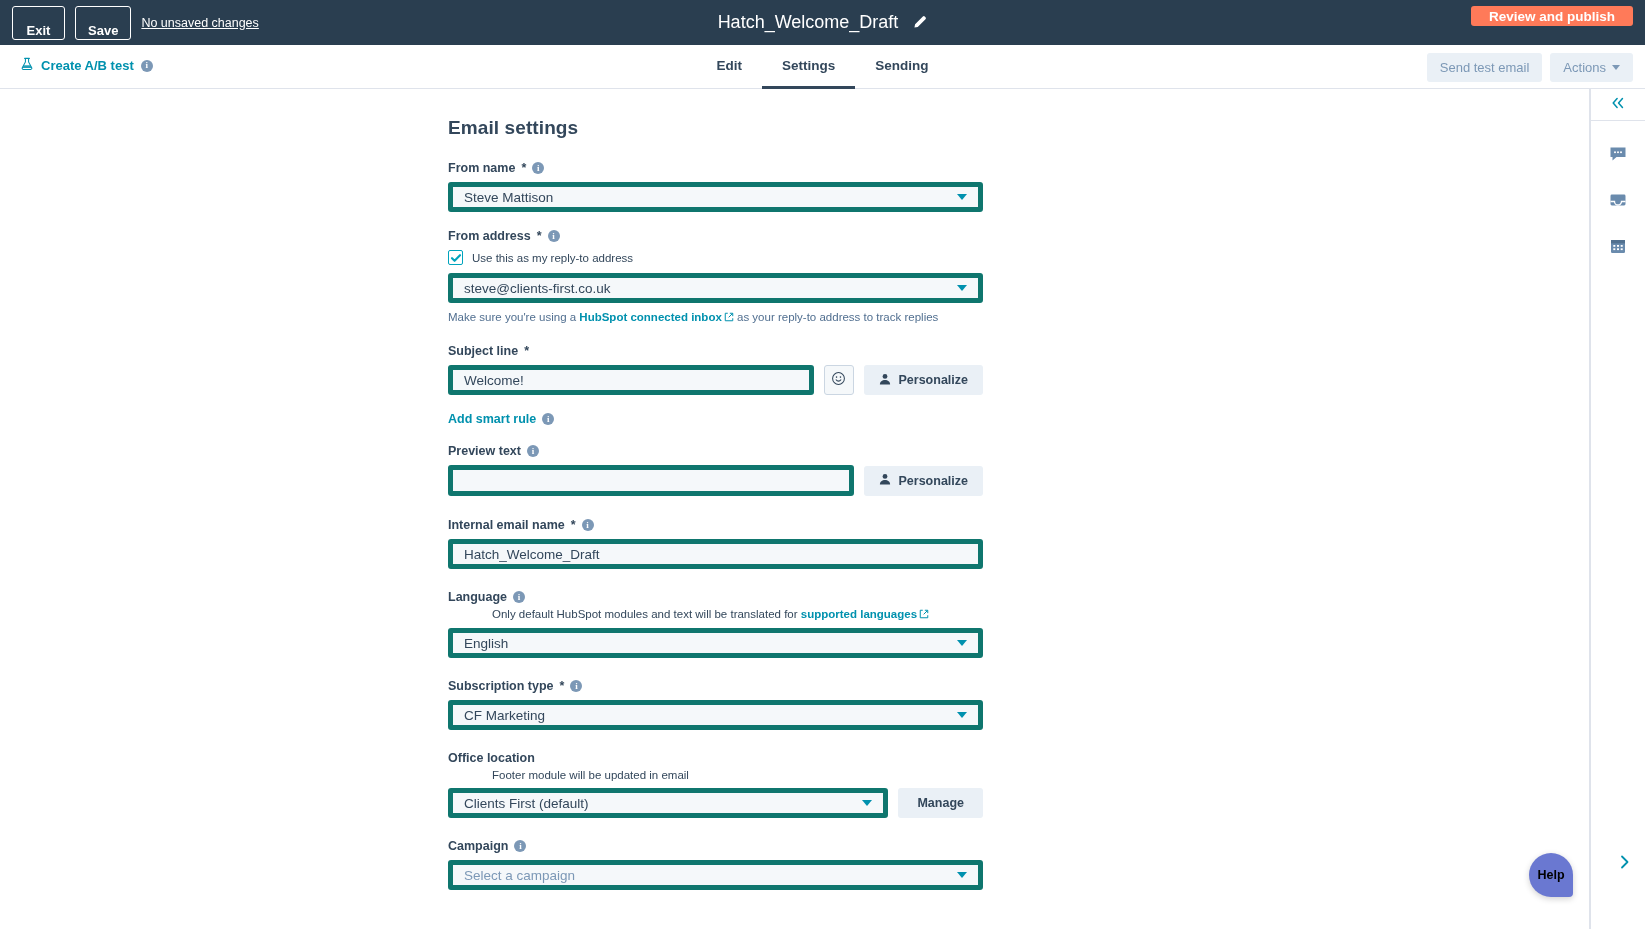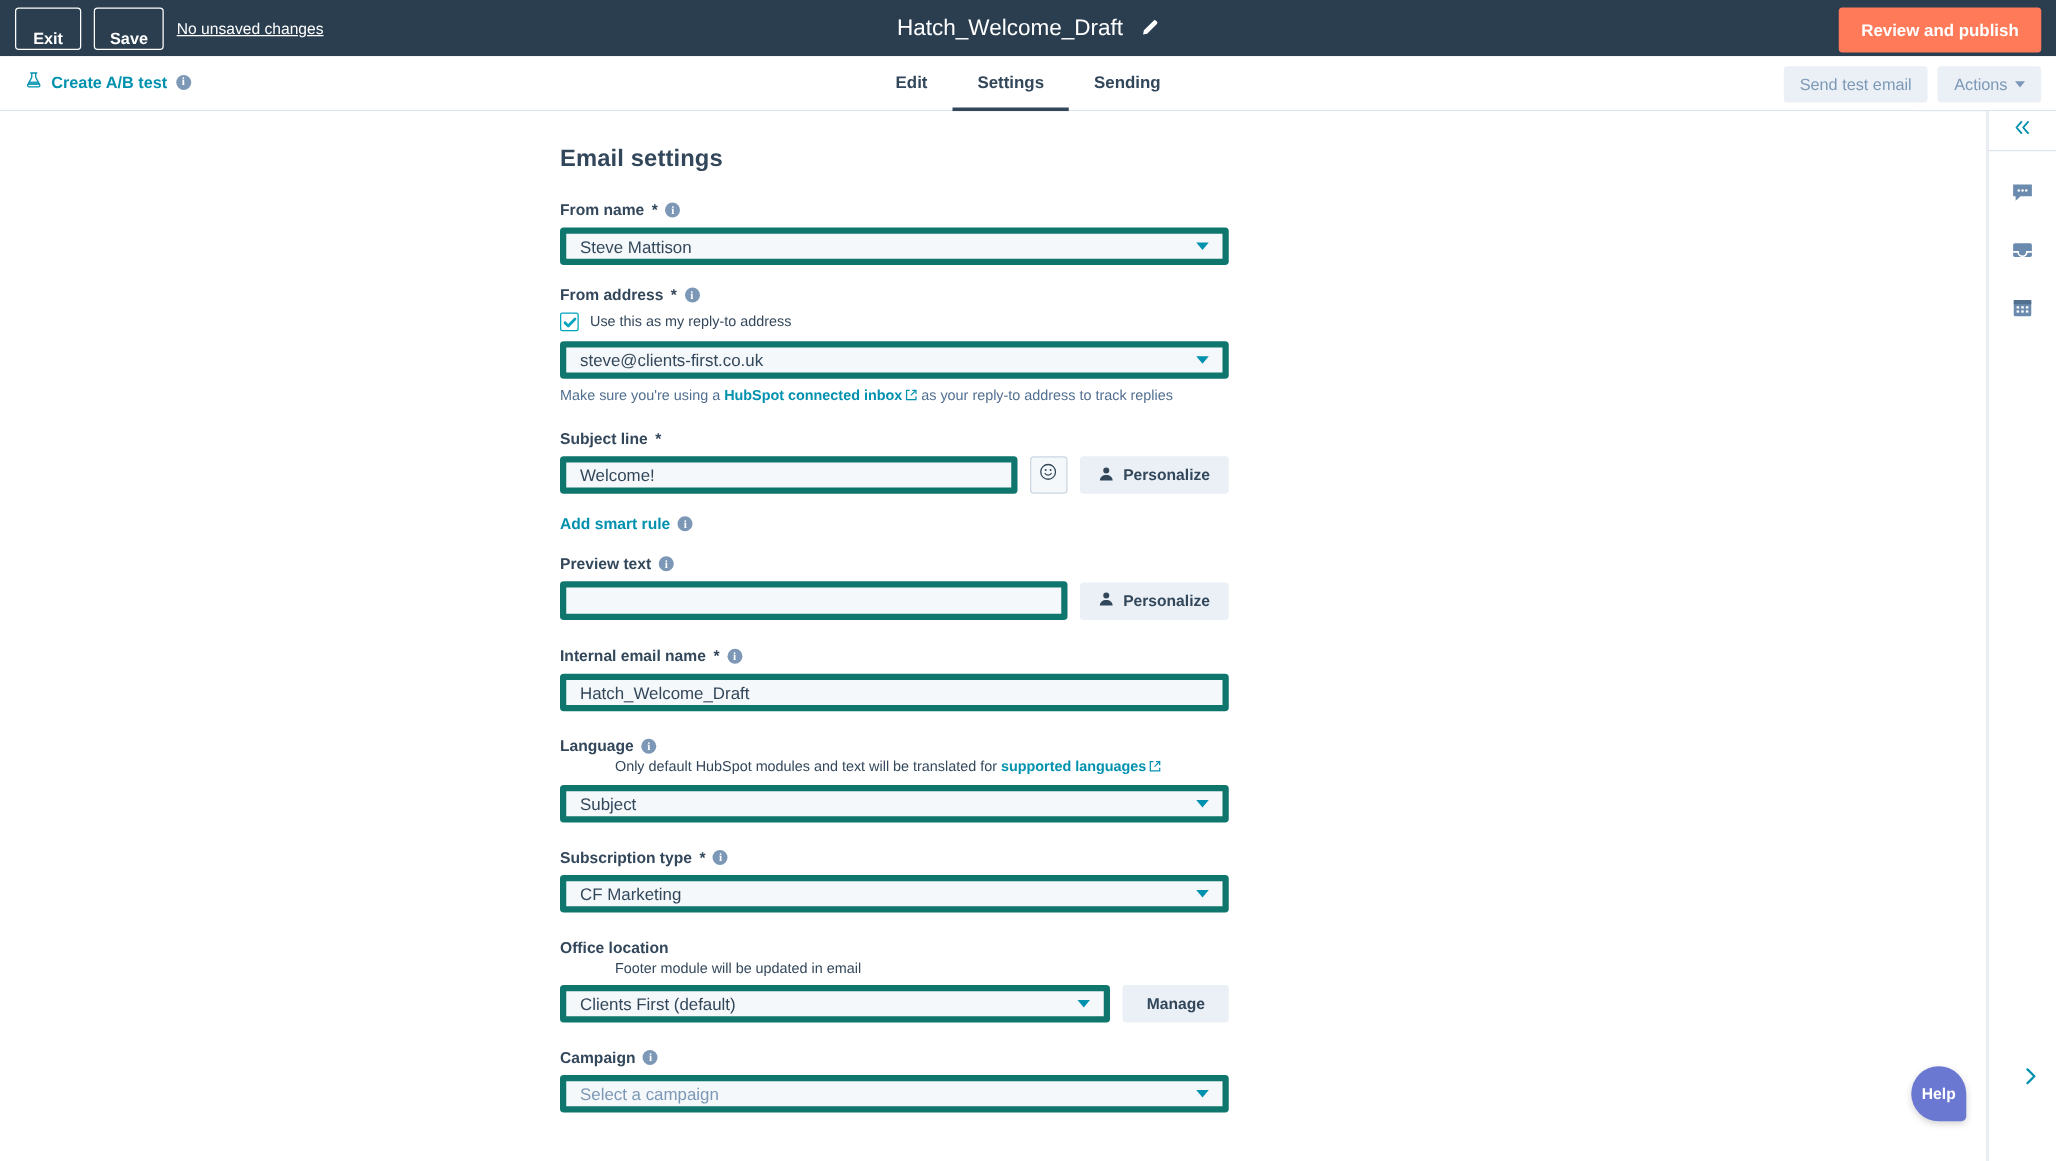--- a/index.html
+++ b/index.html
@@ -53,21 +53,21 @@
   }
   .title-text { pointer-events: auto; }
   .pencil-icon { pointer-events: auto; cursor: pointer; display: inline-flex; }
   .review-btn {
     position: absolute;
     right: 12px; top: 6px;
     background: #ff7a59;
     color: #ffffff;
     border: none;
     border-radius: 3px;
-    height: 36px;
+    height: 20px;
     padding: 0 18px;
     font-size: 13.5px;
     font-weight: 700;
     cursor: pointer;
     font-family: "Liberation Sans", sans-serif;
   }
 
   
   .subbar {
     position: absolute; top: 45px; left: 0;
@@ -293,21 +293,21 @@
   }
 
   
   .help-bubble {
     position: absolute;
     right: 72px; bottom: 32px;
     width: 44px; height: 44px;
     background: #6a78d1;
     border-radius: 22px 22px 4px 22px;
     display: flex; align-items: center; justify-content: center;
-    color: #ffffff;
+    color: #000000;
     font-size: 12.5px;
     font-weight: 700;
     cursor: pointer;
     box-shadow: 0 2px 6px rgba(0,0,0,.18);
   }
 </style>
 </head>
 <body>
 
 <div class="topbar">
@@ -477,21 +477,21 @@
         <span class="help-i">i</span>
       </div>
       <div class="sublabel">
         <span>Only default HubSpot modules and text will be translated for </span><a>supported languages</a><span class="ext-ic"><svg width="10" height="10" viewBox="0 0 12 12">
               <path d="M4.5 1.5H1.5v9h9v-3" stroke="#0091ae" stroke-width="1.2" fill="none"></path>
               <path d="M7 1.5h3.5V5" stroke="#0091ae" stroke-width="1.2" fill="none"></path>
               <path d="M10.2 1.8L5.6 6.4" stroke="#0091ae" stroke-width="1.2"></path>
             </svg></span>
       </div>
       <div class="input-box select-box">
-        <span>Subject</span>
+        <span>English</span>
         <span class="select-caret"></span>
       </div>
     </div>
 
     <div class="field" style="margin-top:21px;">
       <div class="flabel">
         <span>Subscription type</span>
         <span class="req">*</span>
         <span class="help-i">i</span>
       </div>

